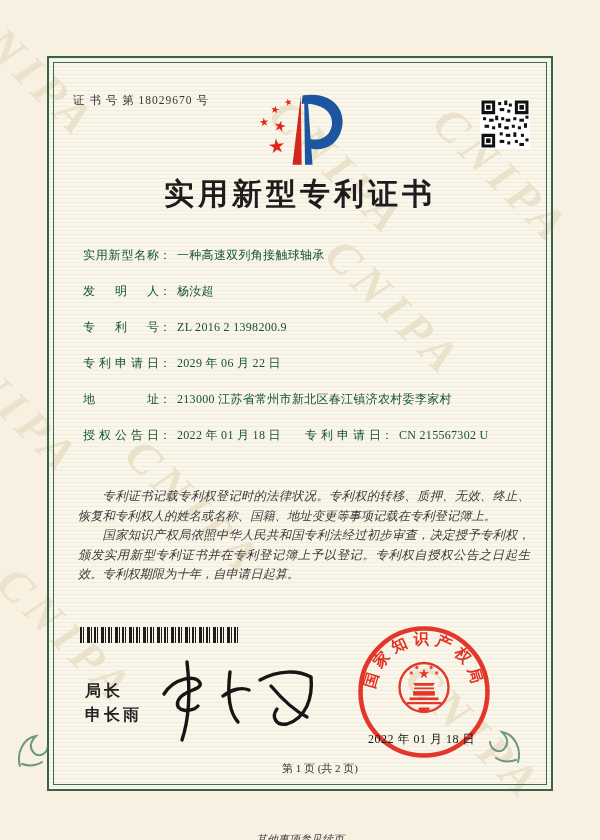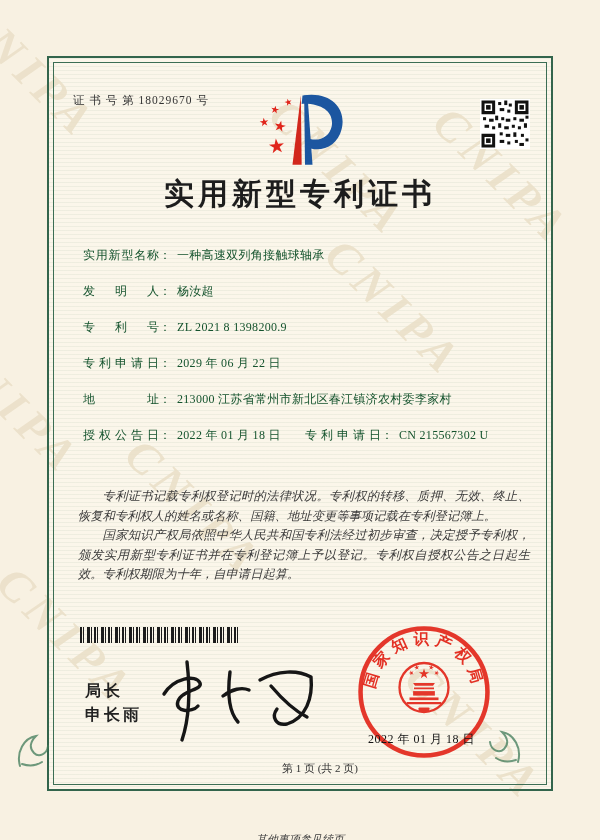--- a/index.html
+++ b/index.html
@@ -155,21 +155,21 @@
     <div class="title">实用新型专利证书</div>
 
     <div class="fields">
       <div class="field-row">
         <span class="f-label">实用新型名称</span><span class="f-colon">：</span><span class="f-value">一种高速双列角接触球轴承</span>
       </div>
       <div class="field-row">
         <span class="f-label">发明人</span><span class="f-colon">：</span><span class="f-value">杨汝超</span>
       </div>
       <div class="field-row">
-        <span class="f-label">专利号</span><span class="f-colon">：</span><span class="f-value">ZL 2021 8 1398200.9</span>
+        <span class="f-label">专利号</span><span class="f-colon">：</span><span class="f-value">ZL 2016 2 1398200.9</span>
       </div>
       <div class="field-row">
         <span class="f-label">专利申请日</span><span class="f-colon">：</span><span class="f-value">2029 年 06 月 22 日</span>
       </div>
       <div class="field-row">
         <span class="f-label">地址</span><span class="f-colon">：</span><span class="f-value">213000 江苏省常州市新北区春江镇济农村委李家村</span>
       </div>
       <div class="field-row grant-row">
         <span class="f-label">授权公告日</span><span class="f-colon">：</span><span class="f-value">2022 年 01 月 18 日</span>
         <span class="grant-second">

